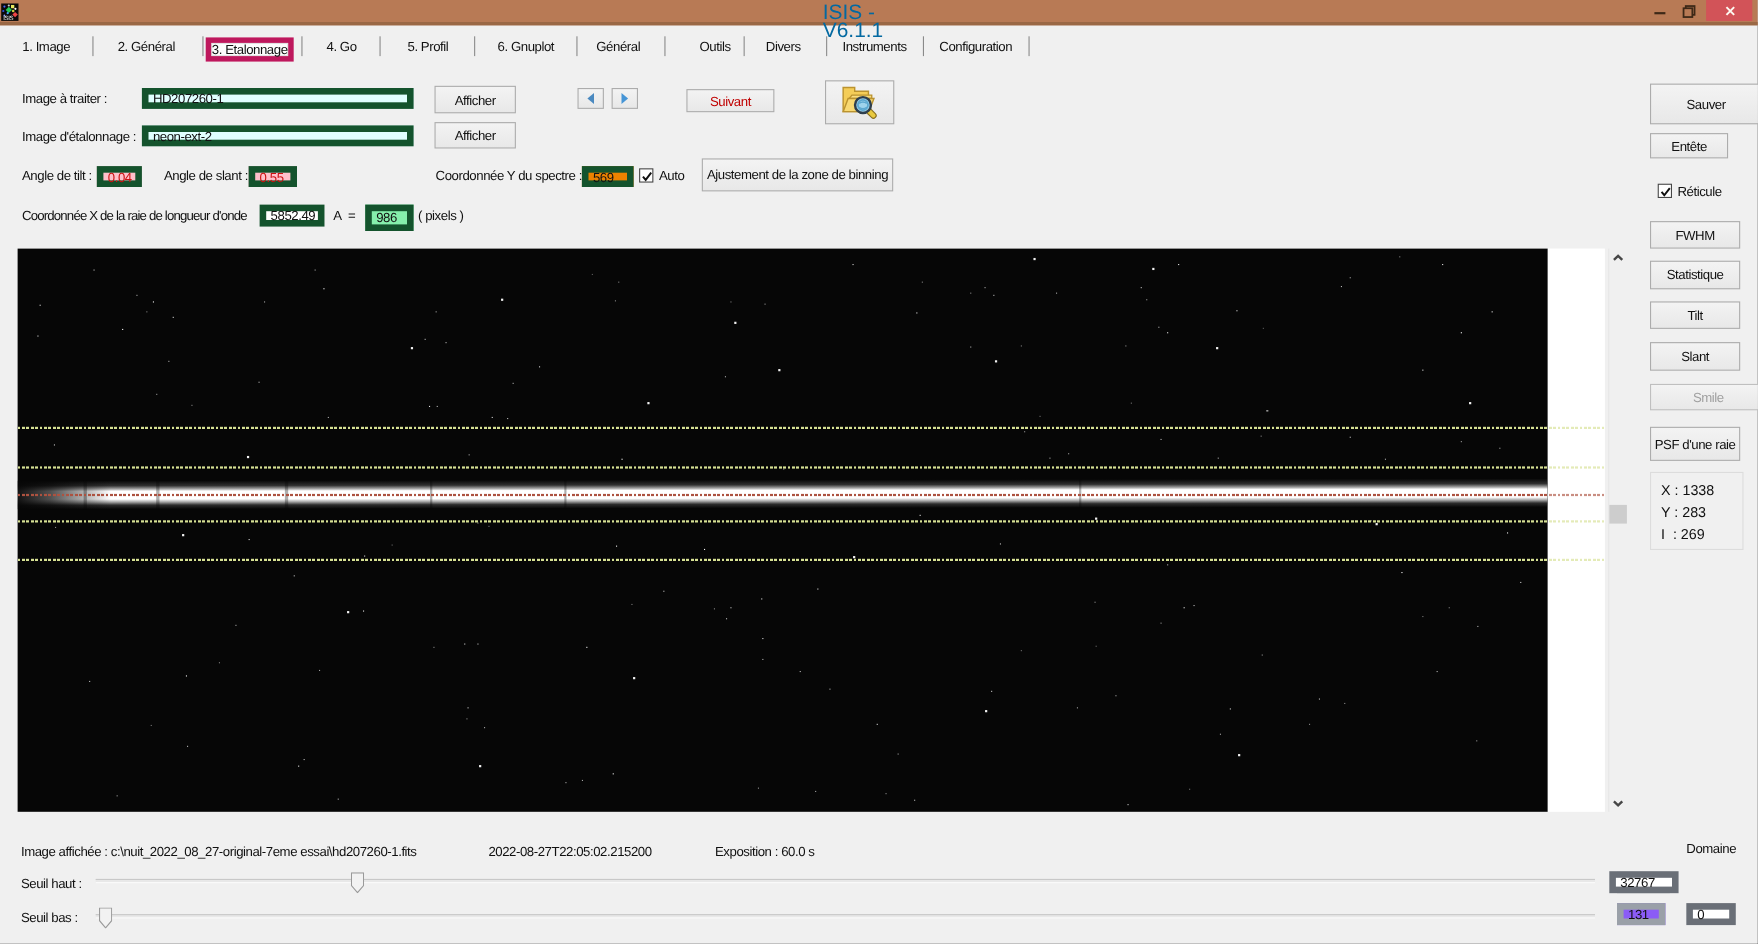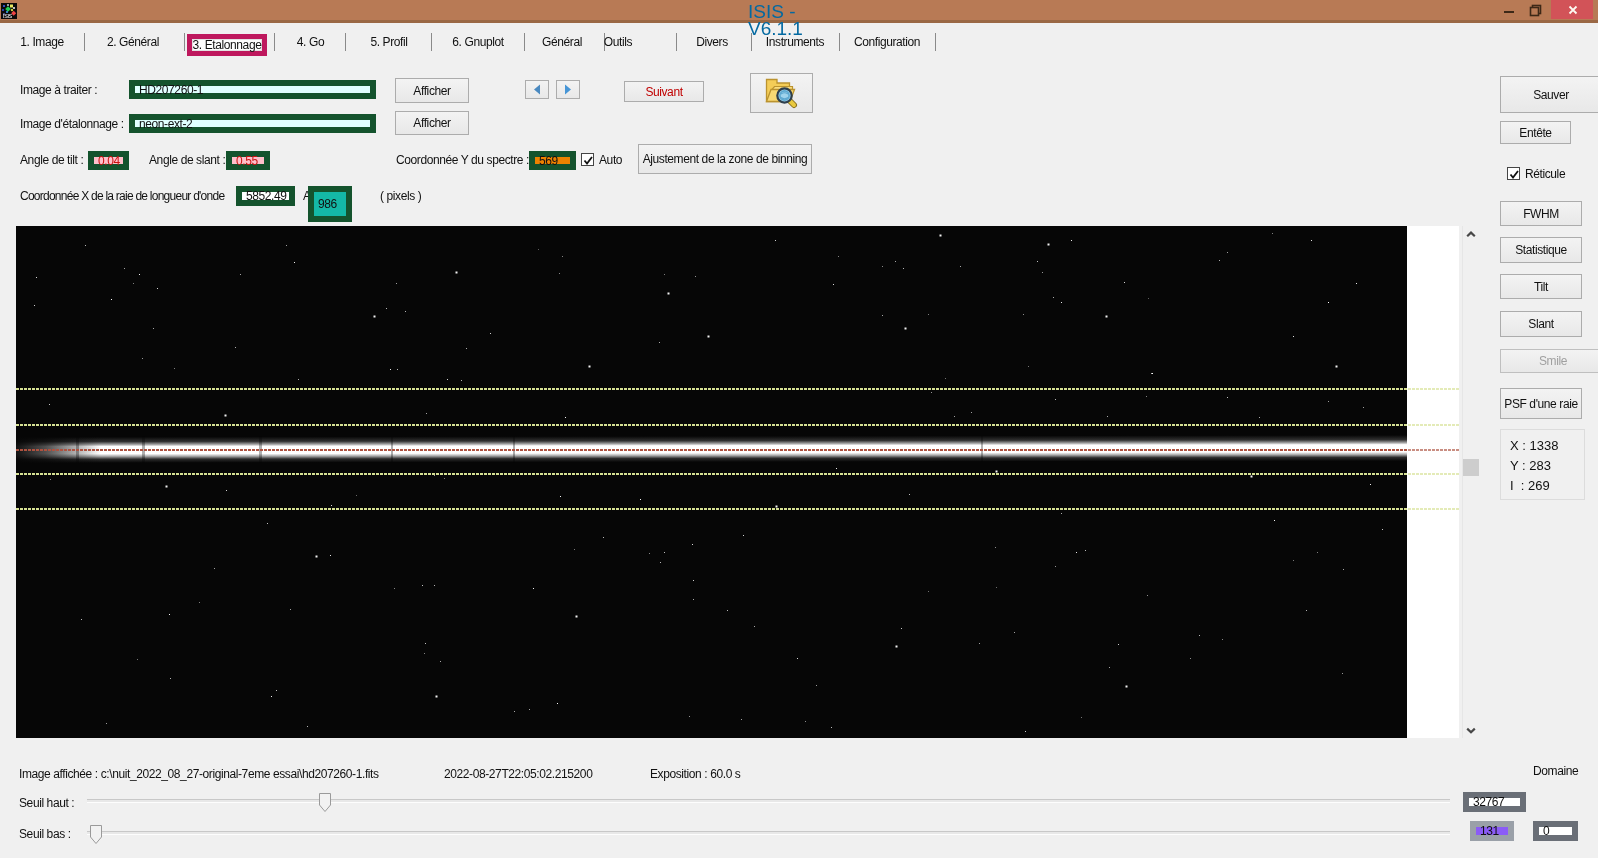--- a/index.html
+++ b/index.html
@@ -50,21 +50,21 @@
 <div class="abs" style="left:187px;top:34px;width:80px;height:22px;background:#fdfdfd;border:5px solid #be185d;box-shadow:inset 0 0 0 1px #e2e2e2;display:flex;align-items:center;justify-content:center">3. Etalonnage</div>
 <div class="sep" style="left:274px"></div>
 <div class="tabt" style="left:288px;width:45px">4. Go</div>
 <div class="sep" style="left:345px"></div>
 <div class="tabt" style="left:360px;width:58px">5. Profil</div>
 <div class="sep" style="left:431px"></div>
 <div class="tabt" style="left:445px;width:66px">6. Gnuplot</div>
 <div class="sep" style="left:524px"></div>
 <div class="tabt" style="left:537px;width:50px">Général</div>
 <div class="sep" style="left:604px"></div>
-<div class="tabt" style="left:596px;width:44px">Outils</div>
+<div class="tabt" style="left:628px;width:44px">Outils</div>
 <div class="sep" style="left:676px"></div>
 <div class="tabt" style="left:691px;width:42px">Divers</div>
 <div class="sep" style="left:751px"></div>
 <div class="tabt" style="left:766px;width:58px">Instruments</div>
 <div class="sep" style="left:839px"></div>
 <div class="tabt" style="left:853px;width:68px">Configuration</div>
 <div class="sep" style="left:935px"></div>
 
 <div class="lbl" style="left:20px;top:82px;height:16px">Image à traiter :</div>
 <div class="tb" style="left:129px;top:80px;width:247px;height:19px;background:#e0ffff">HD207260-1</div>
@@ -108,21 +108,21 @@
     <svg width="13" height="13">
       <path d="M2.5 6.5 L5 9.5 L10 3" stroke="#111" stroke-width="1.8" fill="none"></path>
     </svg>
   </div>
 <div class="lbl" style="left:599px;top:152px;height:16px">Auto</div>
 <div class="btn" style="left:638px;top:144px;width:174px;height:30px">Ajustement de la zone de binning</div>
 
 <div class="lbl" style="left:20px;top:188px;height:16px;letter-spacing:-0.75px">Coordonnée X de la raie de longueur d'onde</div>
 <div class="tb" style="left:236px;top:186px;width:59px;height:20px">5852.49</div>
 <div class="lbl" style="left:303px;top:188px;height:16px">A&nbsp;&nbsp;=</div>
-<div class="tb" style="left:308px;top:186px;width:44px;height:36px;background:#14b8a6">986</div>
+<div class="tb" style="left:332px;top:186px;width:44px;height:24px;background:#86efac">986</div>
 <div class="lbl" style="left:380px;top:188px;height:16px">( pixels )</div>
 
 <div class="abs" style="left:16px;top:226px;width:1443px;height:512px;background:#ffffff">
   <div class="abs" style="left:0;top:0;width:1391px;height:512px;background:#060606;overflow:hidden">
     <div id="stars" class="abs" style="left:0;top:0;width:1px;height:1px;box-shadow:673px 490px 0 0 rgba(190,190,190,0.76),108px 42px 0 0 rgba(255,255,255,0.64),1203px 34px 0 0 rgba(255,255,255,0.69),866px 40px 0 0 rgba(210,210,210,0.64),879px 35px 0 0 rgba(170,170,170,0.98),1301px 326px 0 0 rgba(150,150,150,0.83),822px 30px 0 0 rgba(210,210,210,0.62),282px 153px 0 0 rgba(255,255,255,0.66),251px 297px 0 0 rgba(230,230,230,0.82),380px 57px 0 0 rgba(210,210,210,0.75),1131px 369px 0 0 rgba(170,170,170,0.83),1277px 110px 0 0 rgba(255,255,255,0.87),885px 402px 0 0 rgba(250,250,250,0.79),938px 190px 0 0 rgba(230,230,230,0.7),378px 362px 0 0 rgba(210,210,210,0.63),624px 273px 0 0 rgba(255,255,255,0.95),929px 152px 0 0 rgba(170,170,170,0.65),866px 89px 0 0 rgba(250,250,250,0.66),90px 497px 0 0 rgba(170,170,170,0.91),1183px 409px 0 0 rgba(250,250,250,0.74),727px 309px 0 0 rgba(255,255,255,0.83),944px 40px 0 0 rgba(170,170,170,0.98),980px 361px 0 0 rgba(170,170,170,0.62),644px 336px 0 0 rgba(255,255,255,0.71),800px 459px 0 0 rgba(250,250,250,0.61),955px 186px 0 0 rgba(190,190,190,0.84),1021px 35px 0 0 rgba(210,210,210,0.91),274px 383px 0 0 rgba(210,210,210,0.76),1026px 46px 0 0 rgba(190,190,190,0.78),1135px 147px 0 0 rgba(190,190,190,0.93),1136px 147px 0 0 rgba(255,255,255,0.99),789px 495px 0 0 rgba(210,210,210,0.66),370px 82px 0 0 rgba(210,210,210,0.86),34px 253px 0 0 rgba(190,190,190,0.71),18px 79px 0 0 rgba(255,255,255,0.81),1258px 294px 0 0 rgba(250,250,250,0.98),1065px 491px 0 0 rgba(150,150,150,0.78),817px 58px 0 0 rgba(255,255,255,0.85),137px 102px 0 0 rgba(170,170,170,0.99),912px 88px 0 0 rgba(170,170,170,0.74),117px 57px 0 0 rgba(150,150,150,0.83),1108px 56px 0 0 rgba(250,250,250,0.85),154px 452px 0 0 rgba(210,210,210,0.85),314px 329px 0 0 rgba(230,230,230,0.98),1243px 191px 0 0 rgba(255,255,255,0.65),1009px 505px 0 0 rgba(255,255,255,0.79),648px 48px 0 0 rgba(190,190,190,0.64),711px 384px 0 0 rgba(230,230,230,0.79),340px 269px 0 0 rgba(150,150,150,0.68),1091px 190px 0 0 rgba(190,190,190,0.88),65px 393px 0 0 rgba(255,255,255,0.72),1326px 447px 0 0 rgba(170,170,170,0.88),544px 270px 0 0 rgba(250,250,250,0.96),738px 400px 0 0 rgba(210,210,210,0.81),1039px 173px 0 0 rgba(210,210,210,0.85),409px 417px 0 0 rgba(210,210,210,0.93),474px 107px 0 0 rgba(255,255,255,0.8),69px 19px 0 0 rgba(230,230,230,0.79),406px 359px 0 0 rgba(250,250,250,0.78),725px 493px 0 0 rgba(250,250,250,0.63),219px 121px 0 0 rgba(255,255,255,0.68),428px 252px 0 0 rgba(150,150,150,0.79),1347px 181px 0 0 rgba(170,170,170,0.93),255px 470px 0 0 rgba(255,255,255,0.91),418px 249px 0 0 rgba(190,190,190,0.77),1312px 175px 0 0 rgba(170,170,170,0.92),820px 242px 0 0 rgba(255,255,255,0.9),183px 376px 0 0 rgba(190,190,190,0.67),270px 19px 0 0 rgba(190,190,190,0.84),963px 417px 0 0 rgba(190,190,190,0.84),1230px 247px 0 0 rgba(250,250,250,0.66),1132px 72px 0 0 rgba(150,150,150,0.61),1340px 57px 0 0 rgba(255,255,255,0.9),408px 427px 0 0 rgba(210,210,210,0.61),445px 154px 0 0 rgba(255,255,255,0.7),1211px 171px 0 0 rgba(230,230,230,0.82),278px 36px 0 0 rgba(250,250,250,0.96),1366px 303px 0 0 rgba(255,255,255,0.77),1037px 71px 0 0 rgba(255,255,255,0.66),1055px 14px 0 0 rgba(255,255,255,0.91),1256px 7px 0 0 rgba(190,190,190,0.67),979px 321px 0 0 rgba(170,170,170,0.82),677px 354px 0 0 rgba(255,255,255,0.81),998px 406px 0 0 rgba(170,170,170,0.95),126px 132px 0 0 rgba(210,210,210,0.71),210px 264px 0 0 rgba(255,255,255,0.82),676px 318px 0 0 rgba(255,255,255,0.84),418px 359px 0 0 rgba(230,230,230,0.78),1102px 418px 0 0 rgba(255,255,255,0.8),517px 362px 0 0 rgba(255,255,255,0.95),541px 477px 0 0 rgba(255,255,255,0.96),424px 435px 0 0 rgba(255,255,255,0.65),915px 166px 0 0 rgba(170,170,170,0.87),887px 42px 0 0 rgba(210,210,210,0.87),260px 464px 0 0 rgba(190,190,190,0.98),1327px 343px 0 0 rgba(250,250,250,0.66),291px 500px 0 0 rgba(255,255,255,0.69),1007px 88px 0 0 rgba(210,210,210,0.66),893px 268px 0 0 rgba(255,255,255,0.74),410px 187px 0 0 rgba(250,250,250,0.64),759px 14px 0 0 rgba(250,250,250,0.82),912px 365px 0 0 rgba(150,150,150,0.75),1069px 324px 0 0 rgba(230,230,230,0.8),141px 62px 0 0 rgba(210,210,210,0.99),224px 48px 0 0 rgba(230,230,230,0.71),381px 143px 0 0 rgba(190,190,190,0.93),315px 279px 0 0 rgba(255,255,255,0.83),679px 50px 0 0 rgba(230,230,230,0.62),158px 142px 0 0 rgba(150,150,150,0.85),543px 47px 0 0 rgba(210,210,210,0.63),33px 178px 0 0 rgba(255,255,255,0.77),558px 323px 0 0 rgba(190,190,190,0.62),498px 485px 0 0 rgba(170,170,170,0.99),546px 30px 0 0 rgba(190,190,190,0.68),648px 326px 0 0 rgba(230,230,230,0.81),431px 153px 0 0 rgba(255,255,255,0.8),374px 143px 0 0 rgba(250,250,250,0.92),522px 23px 0 0 rgba(150,150,150,0.61),1045px 287px 0 0 rgba(210,210,210,0.81),513px 483px 0 0 rgba(255,255,255,0.64),1354px 258px 0 0 rgba(255,255,255,0.93),815px 501px 0 0 rgba(255,255,255,0.72),450px 122px 0 0 rgba(250,250,250,0.68),1312px 76px 0 0 rgba(255,255,255,1.0),121px 433px 0 0 rgba(190,190,190,0.61),1290px 384px 0 0 rgba(230,230,230,0.77),123px 48px 0 0 rgba(255,255,255,0.95),587px 311px 0 0 rgba(210,210,210,0.88),389px 85px 0 0 rgba(230,230,230,0.78),549px 191px 0 0 rgba(250,250,250,0.99),1130px 170px 0 0 rgba(210,210,210,0.61),643px 116px 0 0 rgba(250,250,250,0.67),696px 200px 0 0 rgba(170,170,170,0.79),1039px 340px 0 0 rgba(210,210,210,0.7),20px 51px 0 0 rgba(230,230,230,0.93),1211px 26px 0 0 rgba(255,255,255,0.61),633px 327px 0 0 rgba(210,210,210,0.63),1093px 441px 0 0 rgba(190,190,190,0.86),677px 373px 0 0 rgba(255,255,255,0.66),1277px 334px 0 0 rgba(190,190,190,0.62),1060px 326px 0 0 rgba(255,255,255,0.89),1045px 76px 0 0 rgba(255,255,255,0.9),1174px 432px 0 0 rgba(150,150,150,0.93),1206px 413px 0 0 rgba(210,210,210,0.63),95px 73px 0 0 rgba(250,250,250,0.98),781px 432px 0 0 rgba(255,255,255,0.82),1295px 14px 0 0 rgba(255,255,255,0.87),1012px 140px 0 0 rgba(150,150,150,0.78),153px 388px 0 0 rgba(255,255,255,0.96),198px 342px 0 0 rgba(255,255,255,0.63),924px 9px 0 0.5px rgba(255,255,255,0.95),440px 46px 0 0.5px rgba(255,255,255,0.95),209px 189px 0 0.5px rgba(255,255,255,0.95),889px 102px 0 0.5px rgba(255,255,255,0.95),652px 67px 0 0.5px rgba(255,255,255,0.95),1032px 18px 0 0.5px rgba(255,255,255,0.95),358px 90px 0 0.5px rgba(255,255,255,0.95),573px 140px 0 0.5px rgba(255,255,255,0.95),692px 110px 0 0.5px rgba(255,255,255,0.95),980px 245px 0 0.5px rgba(255,255,255,0.95),1090px 90px 0 0.5px rgba(255,255,255,0.95),1235px 250px 0 0.5px rgba(255,255,255,0.95),760px 280px 0 0.5px rgba(255,255,255,0.95),300px 330px 0 0.5px rgba(255,255,255,0.95),560px 390px 0 0.5px rgba(255,255,255,0.95),880px 420px 0 0.5px rgba(255,255,255,0.95),1110px 460px 0 0.5px rgba(255,255,255,0.95),420px 470px 0 0.5px rgba(255,255,255,0.95),150px 260px 0 0.5px rgba(255,255,255,0.95),1320px 140px 0 0.5px rgba(255,255,255,0.95)"></div>
     <div class="abs" id="band" style="left:0;top:210px;width:1391px;height:26px;transform:rotate(-0.082deg);background:linear-gradient(180deg,rgba(50,50,50,0) 0%,rgba(90,90,90,.5) 18%,rgba(185,185,185,.9) 30%,#ffffff 37%,#ffffff 65%,rgba(185,185,185,.9) 75%,rgba(80,80,80,.5) 86%,rgba(50,50,50,0) 100%)">
       <div class="notch" style="left:60px;width:3px"></div>
       <div class="notch" style="left:126px;width:3px"></div>
       <div class="notch" style="left:243px;width:3px"></div>
       <div class="notch" style="left:375px;width:2px"></div>

